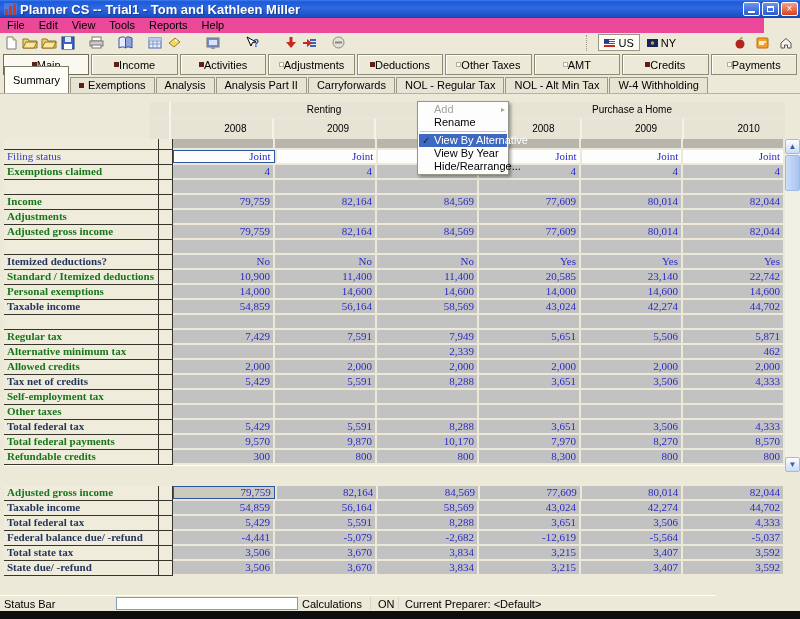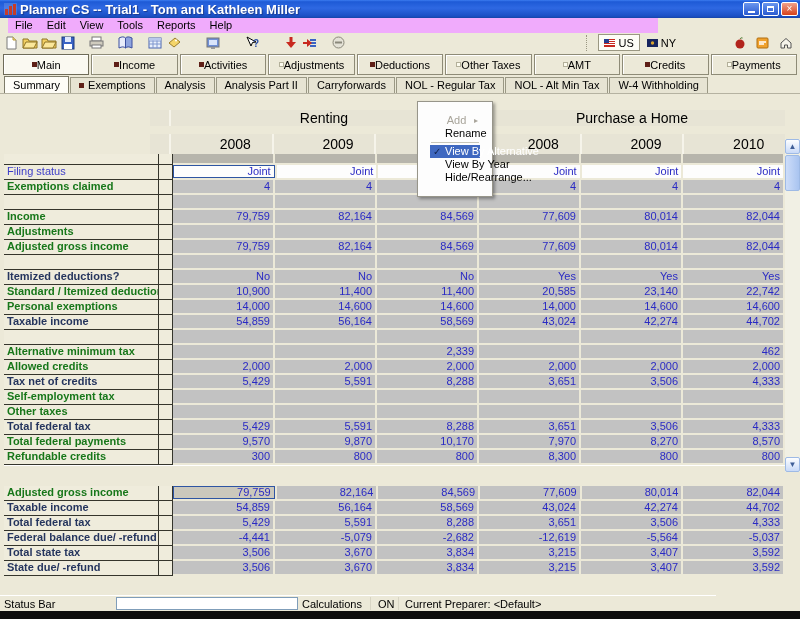--- a/index.html
+++ b/index.html
@@ -13,21 +13,21 @@
   .titlebar .ticon { width:13px; height:12px; margin:0 3px 0 2px; }
   .titlebar .ttext { color:#fff; font-weight:bold; font-size:13px; text-shadow:1px 1px 1px #1a3a8c; flex:1; white-space:nowrap; }
   .winbtns { display:flex; gap:2px; }
   .wbtn { width:17px; height:14px; border:1px solid #fff; border-radius:2px; color:#fff; font-size:10px; line-height:12px;
     text-align:center; background:linear-gradient(180deg,#6A96EE,#2B5BD0); }
   .wbtn.close { background:linear-gradient(180deg,#F2A28B,#D6411B); }
   .wbtn .minbar { display:block; width:7px; height:2px; background:#fff; margin:8px auto 0; }
   .wbtn .restbox { display:block; width:7px; height:6px; border:1px solid #fff; border-top:2px solid #fff; margin:3px auto 0; }
 
   
-  .menubar { position:absolute; left:0; top:18px; width:650px; height:15px; background:#f0abfc; display:flex; align-items:center;margin-left:8px; }
+  .menubar { position:absolute; left:0; top:18px; width:764px; height:15px; background:#ec4899; display:flex; align-items:center; }
   .mi { padding:0 7px; height:15px; line-height:15px; color:#000; }
 
   
   .toolbar { position:absolute; left:0; top:33px; width:800px; height:19px; background:#ECE9D8; display:flex; align-items:center; }
   .tbico { width:17px; height:16px; display:inline-flex; align-items:center; justify-content:center; margin-left:2px; }
   .tbico svg { display:block; }
   .tbgap { width:10px; }
   .tbsep { width:6px; height:16px; margin-left:6px; border-left:1px dotted #9a9782; }
   .jbtn { height:17px; display:inline-flex; align-items:center; gap:3px; padding:0 5px; margin-left:2px; color:#000; }
   .jbtn.active { background:#FDFDF6; border:1px solid #9a9782; }
@@ -39,37 +39,37 @@
     display:flex; align-items:center; justify-content:center; height:21px; cursor:default; }
   .mtab.sel { background:#FAF9F1; border-color:#6e6b58; }
   .bullet { width:5px; height:5px; display:inline-block; }
   .bullet.filled { background:#5E1F16; }
   .bullet.empty { background:#FCFBEE; border:1px solid #B3B09A; }
 
   
   .subtabs { position:absolute; left:0; top:76px; width:800px; height:17px; display:flex; padding:0 0 0 4px; align-items:flex-end; }
   .stab { background:#E7E4D3; border:1px solid #9a9884; border-bottom:none; padding:1px 8px 2px 8px; margin-right:1px;
     display:inline-flex; align-items:center; gap:4px; height:16px; }
-  .stab.sel { background:#FEFDF7; height:17px; font-weight:normal; border-color:#7d7b68; }
+  .stab.sel { background:#FEFDF7; height:27px; font-weight:normal; border-color:#7d7b68; }
 
   
   .gridarea { position:absolute; left:0; top:93px; width:800px; height:502px; background:#ECE9D8; border-top:1px solid #b5b2a1; }
   .sheet { position:absolute; left:4px; top:8px; width:781px; }
 
-  .hrow { display:flex; font-size:14px; color:#000;margin-top:8px; }
+  .hrow { display:flex; font-size:10px; color:#000; }
   .hrow.groups { height:16px; margin-bottom:1px; }
   .hrow.years { height:20px; }
   .hspace { width:146px; }
   .hstub { width:21px; background:#E7E4D5; border-right:2px solid #F6F4EA; }
   .hcell { background:#E7E4D5; text-align:center; border-right:2px solid #F6F4EA; }
   .groups .hcell { flex:3; line-height:16px; }
   .years .hcell { flex:1; line-height:20px;padding-left:28px; }
   .hcell:last-child { border-right:none; }
 
-  .row { display:flex; height:15px; }
+  .row { display:flex; height:15px;font-family:Liberation Serif, serif; }
   .row.band { height:11px; }
   .lbl { width:154px; border-bottom:1px solid #35352c; font-weight:bold; font-size:11px; line-height:13px; padding-left:3px;
     white-space:nowrap; overflow:hidden; background:#EFECDC; }
   .lbl.blue { color:#3C3CC8; font-weight:normal; }
   .lbl.green { color:#17771A; }
   .lbl.navy { color:#25355E; }
   .gut { width:15px; border-left:1px solid #35352c; border-right:1px solid #35352c; border-bottom:1px solid #35352c; background:#EFECDC; }
   .cells { flex:1; display:flex; }
   .cell { flex:1; margin:0 2px 2px 0; background:#C2C2C2; color:#2A2AC4; font-size:11px; line-height:13px;
     text-align:right; padding:0 3px; white-space:nowrap; overflow:hidden; }
@@ -83,22 +83,22 @@
   
   .vscroll { position:absolute; right:0; top:45px; width:15px; height:333px; background:#F1F0E4; }
   .sbtn { position:absolute; left:0; width:15px; height:15px; background:linear-gradient(180deg,#FDFEFF,#C9DAF8);
     border:1px solid #9EBAE5; border-radius:2px; color:#3F5E97; font-size:8px; text-align:center; line-height:13px; }
   .sbtn.up { top:0; }
   .sbtn.down { bottom:0; }
   .sthumb { position:absolute; left:0; top:16px; width:15px; height:36px; border:1px solid #9EBAE5; border-radius:2px;
     background:linear-gradient(90deg,#CDDDF9,#A9C4F0); }
 
   
-  .cmenu { position:absolute; left:417px; top:101px; width:76px; background:#FDFDFD; border:1px solid #97958A;
-    box-shadow:2px 2px 3px rgba(0,0,0,0.35); padding:12px; z-index:50;text-align:center; }
+  .cmenu { position:absolute; left:417px; top:101px; width:92px; background:#FDFDFD; border:1px solid #97958A;
+    box-shadow:2px 2px 3px rgba(0,0,0,0.35); padding:1px; z-index:50; }
   .cm-item { position:relative; height:13px; line-height:13px; padding:0 12px 0 15px; color:#000; white-space:nowrap; }
   .cm-item.dis { color:#A8A49A; }
   .cm-item.hl { background:#3F68C0; color:#fff; }
   .cm-check { position:absolute; left:3px; top:0; font-size:10px; color:#10224D; }
   .cm-sub { position:absolute; right:2px; top:0; font-size:8px; }
   .cm-sep { height:1px; background:#C8C6BA; margin:2px 1px; }
 
   
   .statusbar { position:absolute; left:0; top:595px; width:716px; height:16px; background:#ECE9D8; border-top:1px solid #fff; }
   .sb-left { position:absolute; left:4px; top:2px; }
@@ -517,20 +517,32 @@
           <div class="cells">
             <div class="cell"></div>
             <div class="cell"></div>
             <div class="cell"></div>
             <div class="cell"></div>
             <div class="cell"></div>
             <div class="cell"></div>
           </div>
         </div>
         <div class="row">
+          <div class="lbl green">Regular tax</div>
+          <div class="gut"></div>
+          <div class="cells">
+            <div class="cell">7,429</div>
+            <div class="cell">7,591</div>
+            <div class="cell">7,949</div>
+            <div class="cell">5,651</div>
+            <div class="cell">5,506</div>
+            <div class="cell">5,871</div>
+          </div>
+        </div>
+        <div class="row">
           <div class="lbl green">Alternative minimum tax</div>
           <div class="gut"></div>
           <div class="cells">
             <div class="cell"></div>
             <div class="cell"></div>
             <div class="cell">2,339</div>
             <div class="cell"></div>
             <div class="cell"></div>
             <div class="cell">462</div>
           </div>

